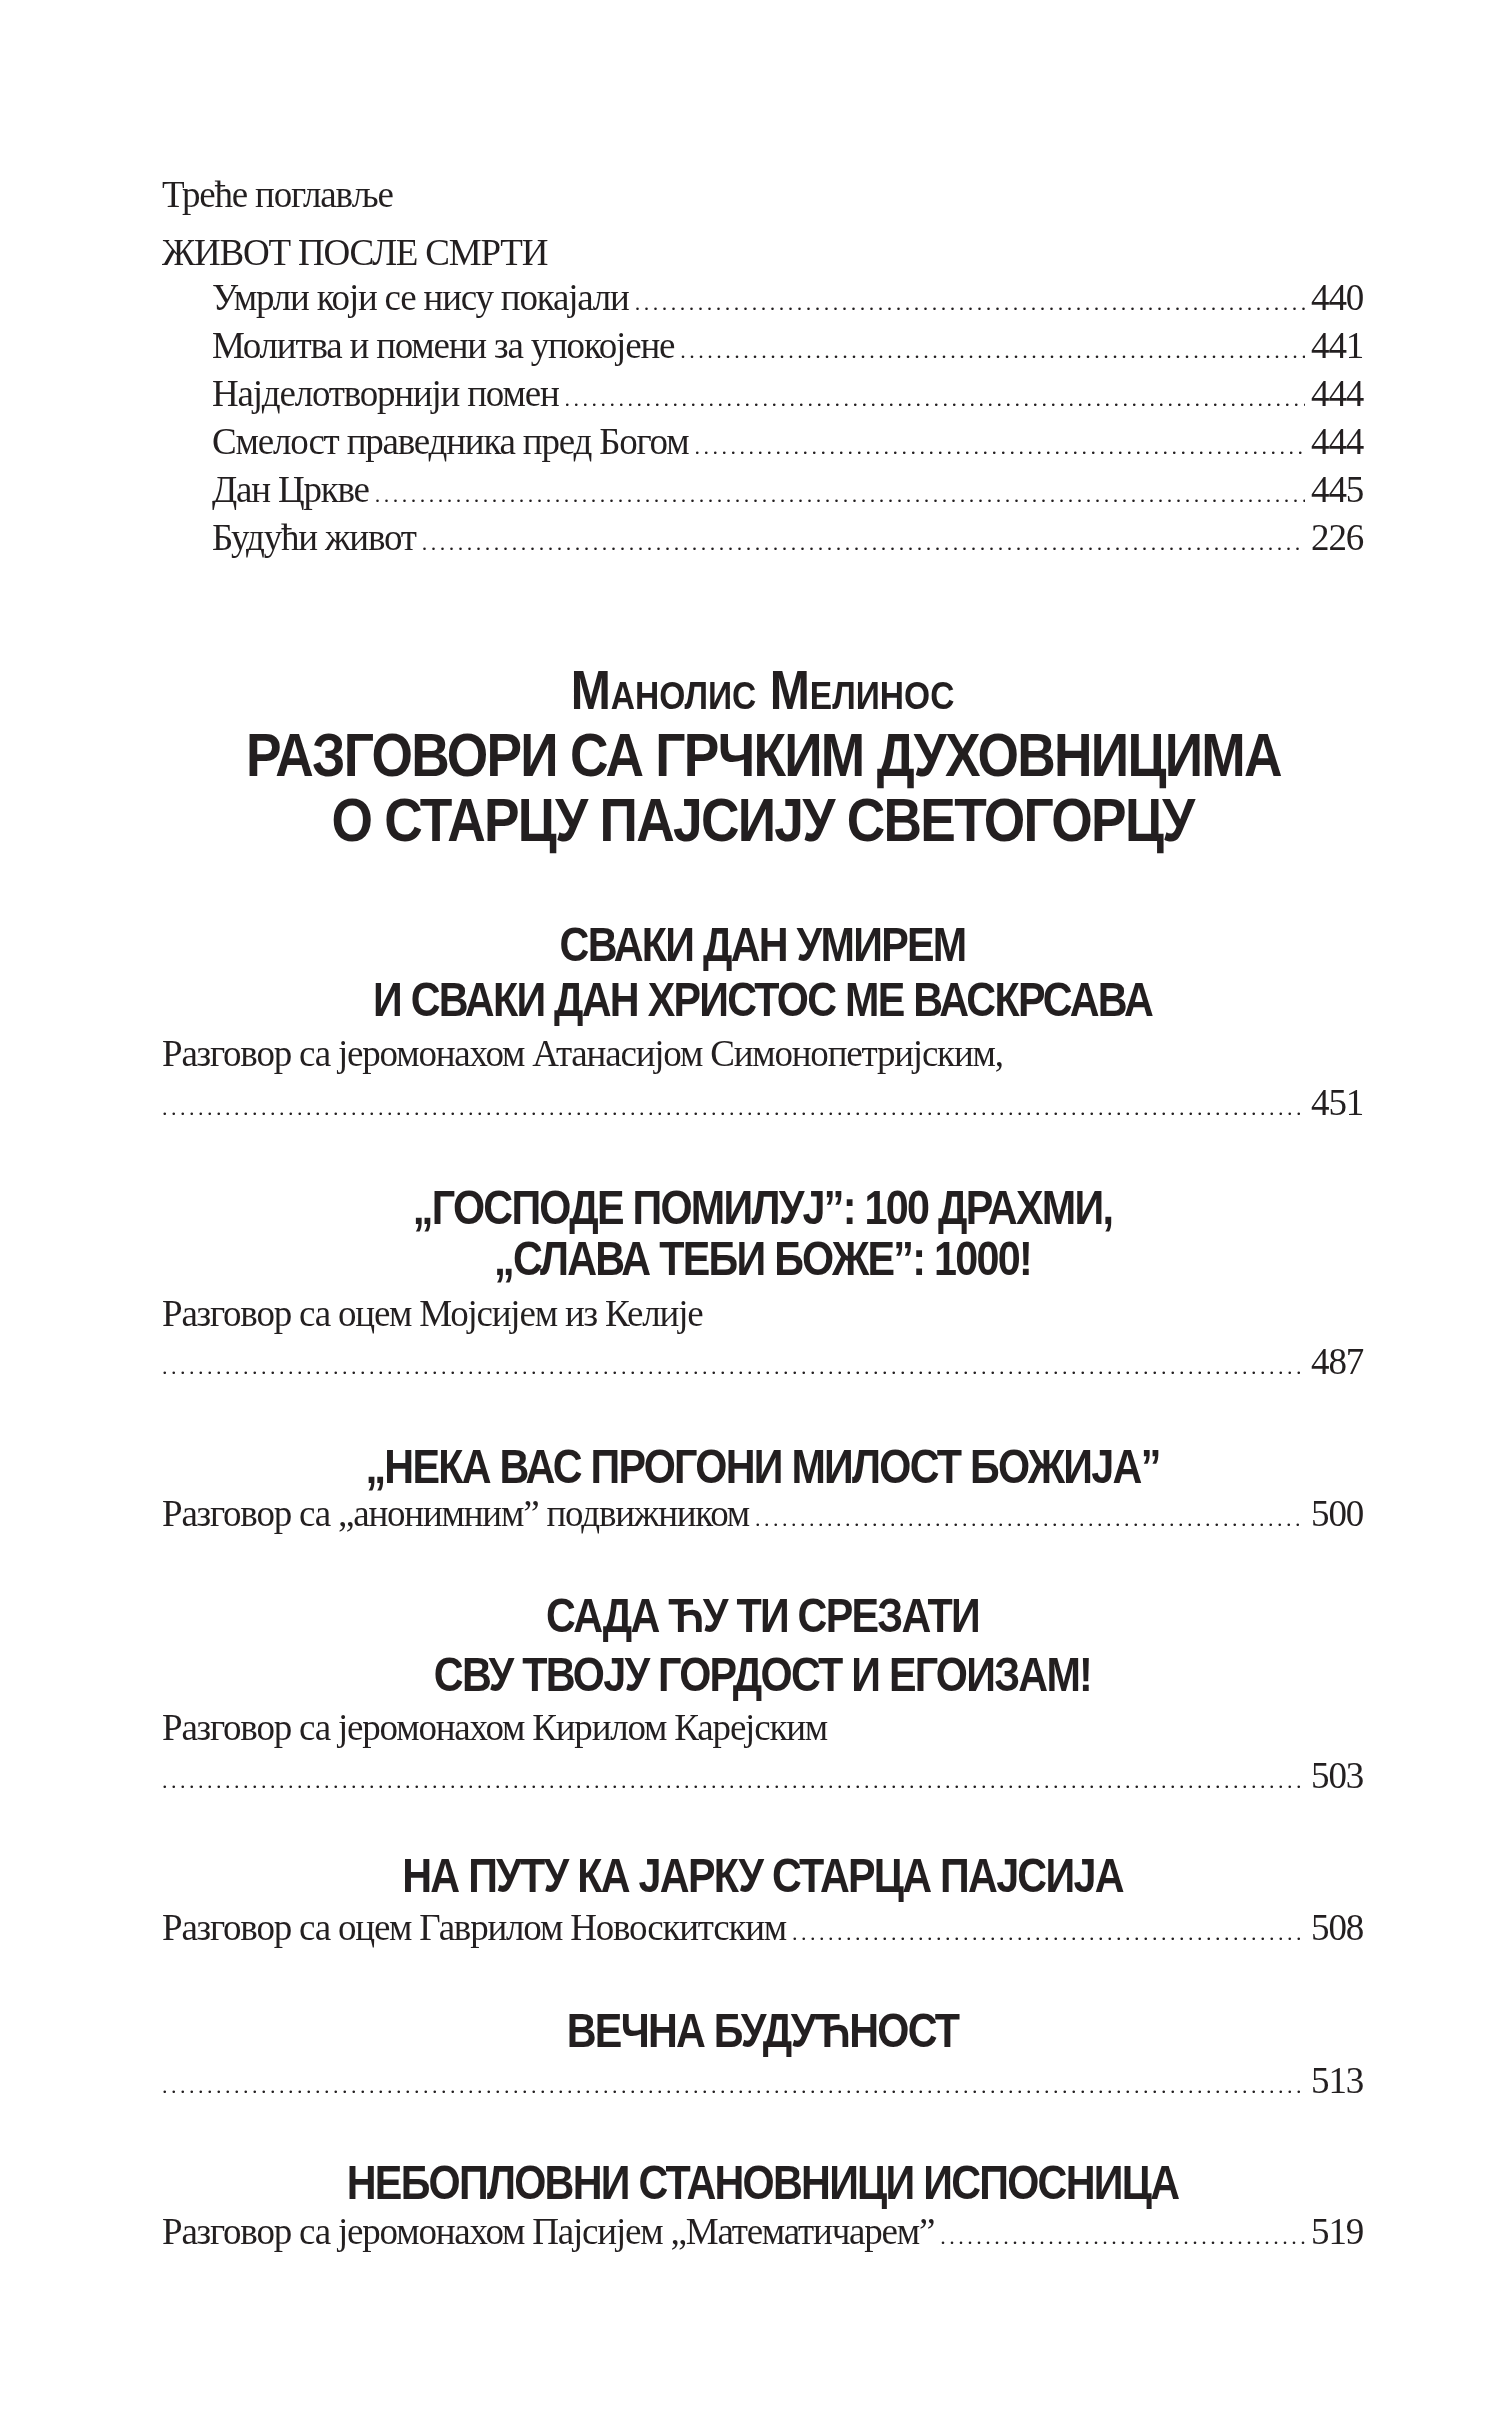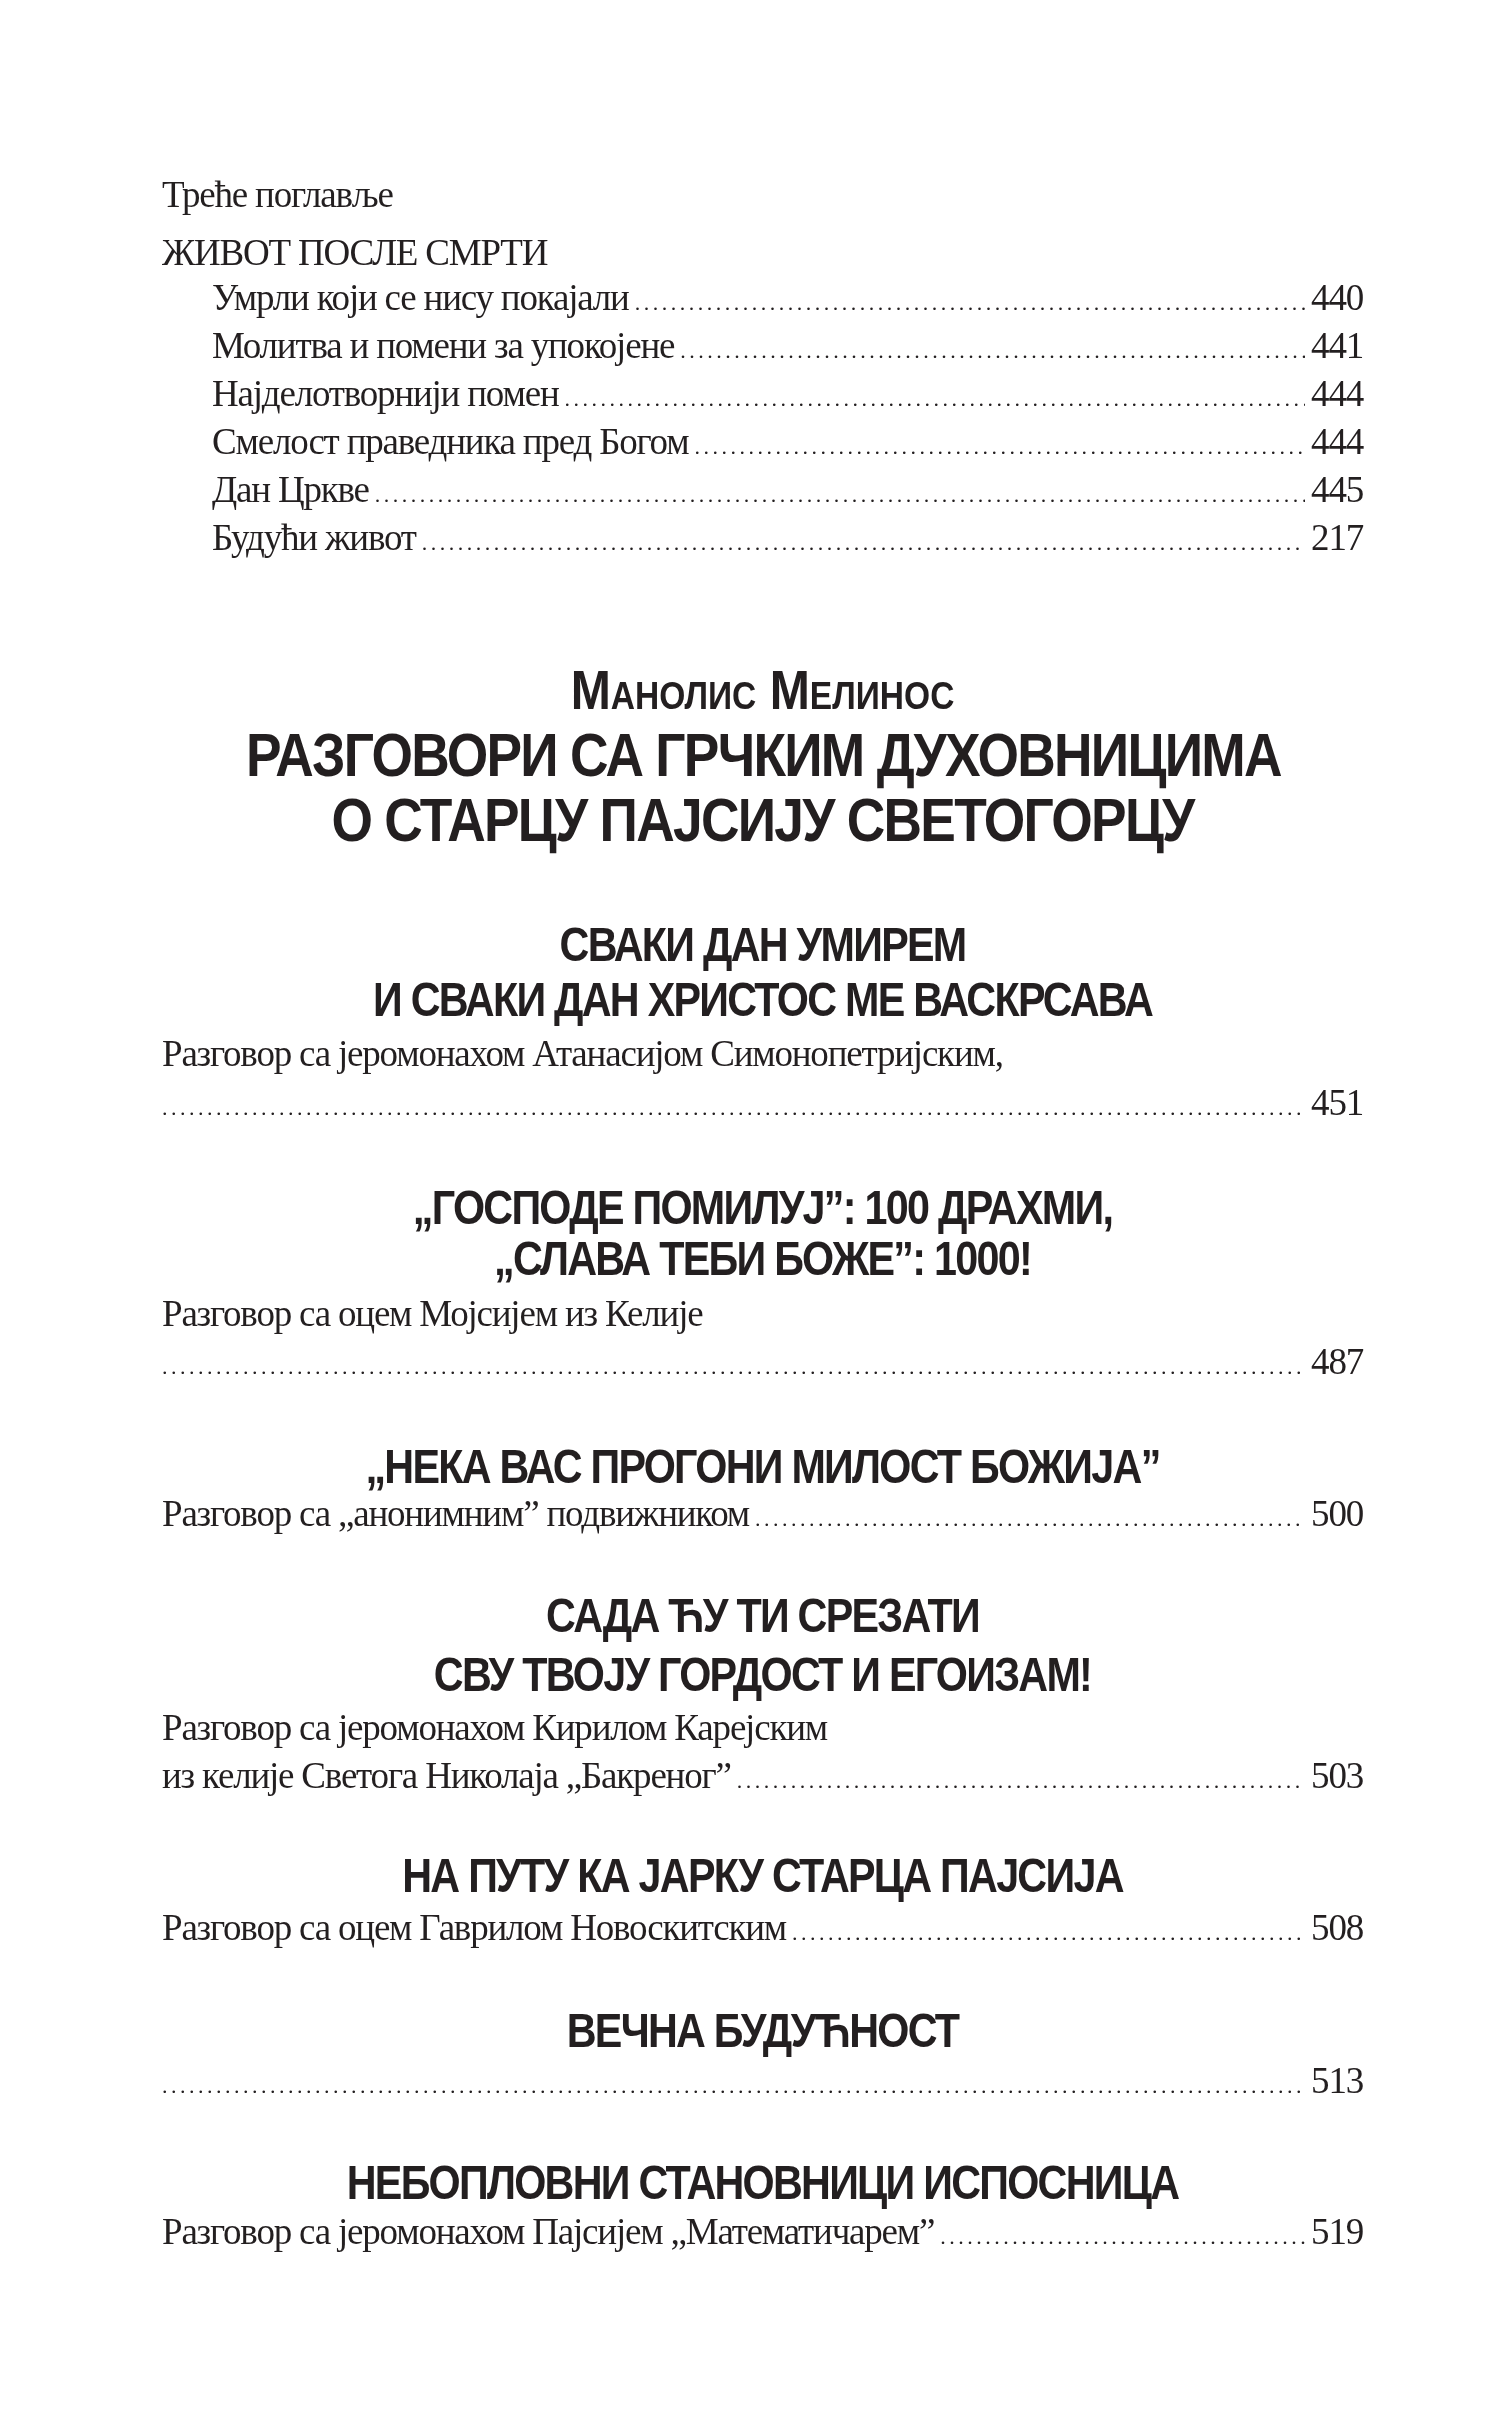--- a/index.html
+++ b/index.html
@@ -44,21 +44,21 @@
   <span class="page-num">444</span>
 </div>
 <div class="line serif indent toc-row" style="top:471px">
   <span class="toc-label">Дан Цркве</span>
   <span class="leader"></span>
   <span class="page-num">445</span>
 </div>
 <div class="line serif indent toc-row" style="top:519px">
   <span class="toc-label">Будући живот</span>
   <span class="leader"></span>
-  <span class="page-num">217</span>
+  <span class="page-num">226</span>
 </div>
 
 <div class="line heading h-author" style="top:662px">Манолис Мелинос</div>
 <div class="line heading h-book" style="top:724px">РАЗГОВОРИ СА ГРЧКИМ ДУХОВНИЦИМА</div>
 <div class="line heading h-book" style="top:789px">О СТАРЦУ ПАЈСИЈУ СВЕТОГОРЦУ</div>
 
 <div class="line heading h-sec" style="top:921px">СВАКИ ДАН УМИРЕМ</div>
 <div class="line heading h-sec" style="top:976px">И СВАКИ ДАН ХРИСТОС МЕ ВАСКРСАВА</div>
 <div class="line serif" style="top:1035px">Разговор са јеромонахом Атанасијом Симонопетријским,</div>
 <div class="line serif toc-row" style="top:1084px">
@@ -78,21 +78,20 @@
 <div class="line serif toc-row" style="top:1495px">
   <span class="toc-label">Разговор са „анонимним” подвижником</span>
   <span class="leader"></span>
   <span class="page-num">500</span>
 </div>
 
 <div class="line heading h-sec" style="top:1592px">САДА ЋУ ТИ СРЕЗАТИ</div>
 <div class="line heading h-sec" style="top:1651px">СВУ ТВОЈУ ГОРДОСТ И ЕГОИЗАМ!</div>
 <div class="line serif" style="top:1709px">Разговор са јеромонахом Кирилом Карејским</div>
 <div class="line serif toc-row" style="top:1757px">
-  <span class="toc-label">из келије Светога Николаја „Бакреног”</span>
   <span class="leader"></span>
   <span class="page-num">503</span>
 </div>
 
 <div class="line heading h-sec" style="top:1852px">НА ПУТУ КА ЈАРКУ СТАРЦА ПАЈСИЈА</div>
 <div class="line serif toc-row" style="top:1909px">
   <span class="toc-label">Разговор са оцем Гаврилом Новоскитским</span>
   <span class="leader"></span>
   <span class="page-num">508</span>
 </div>

